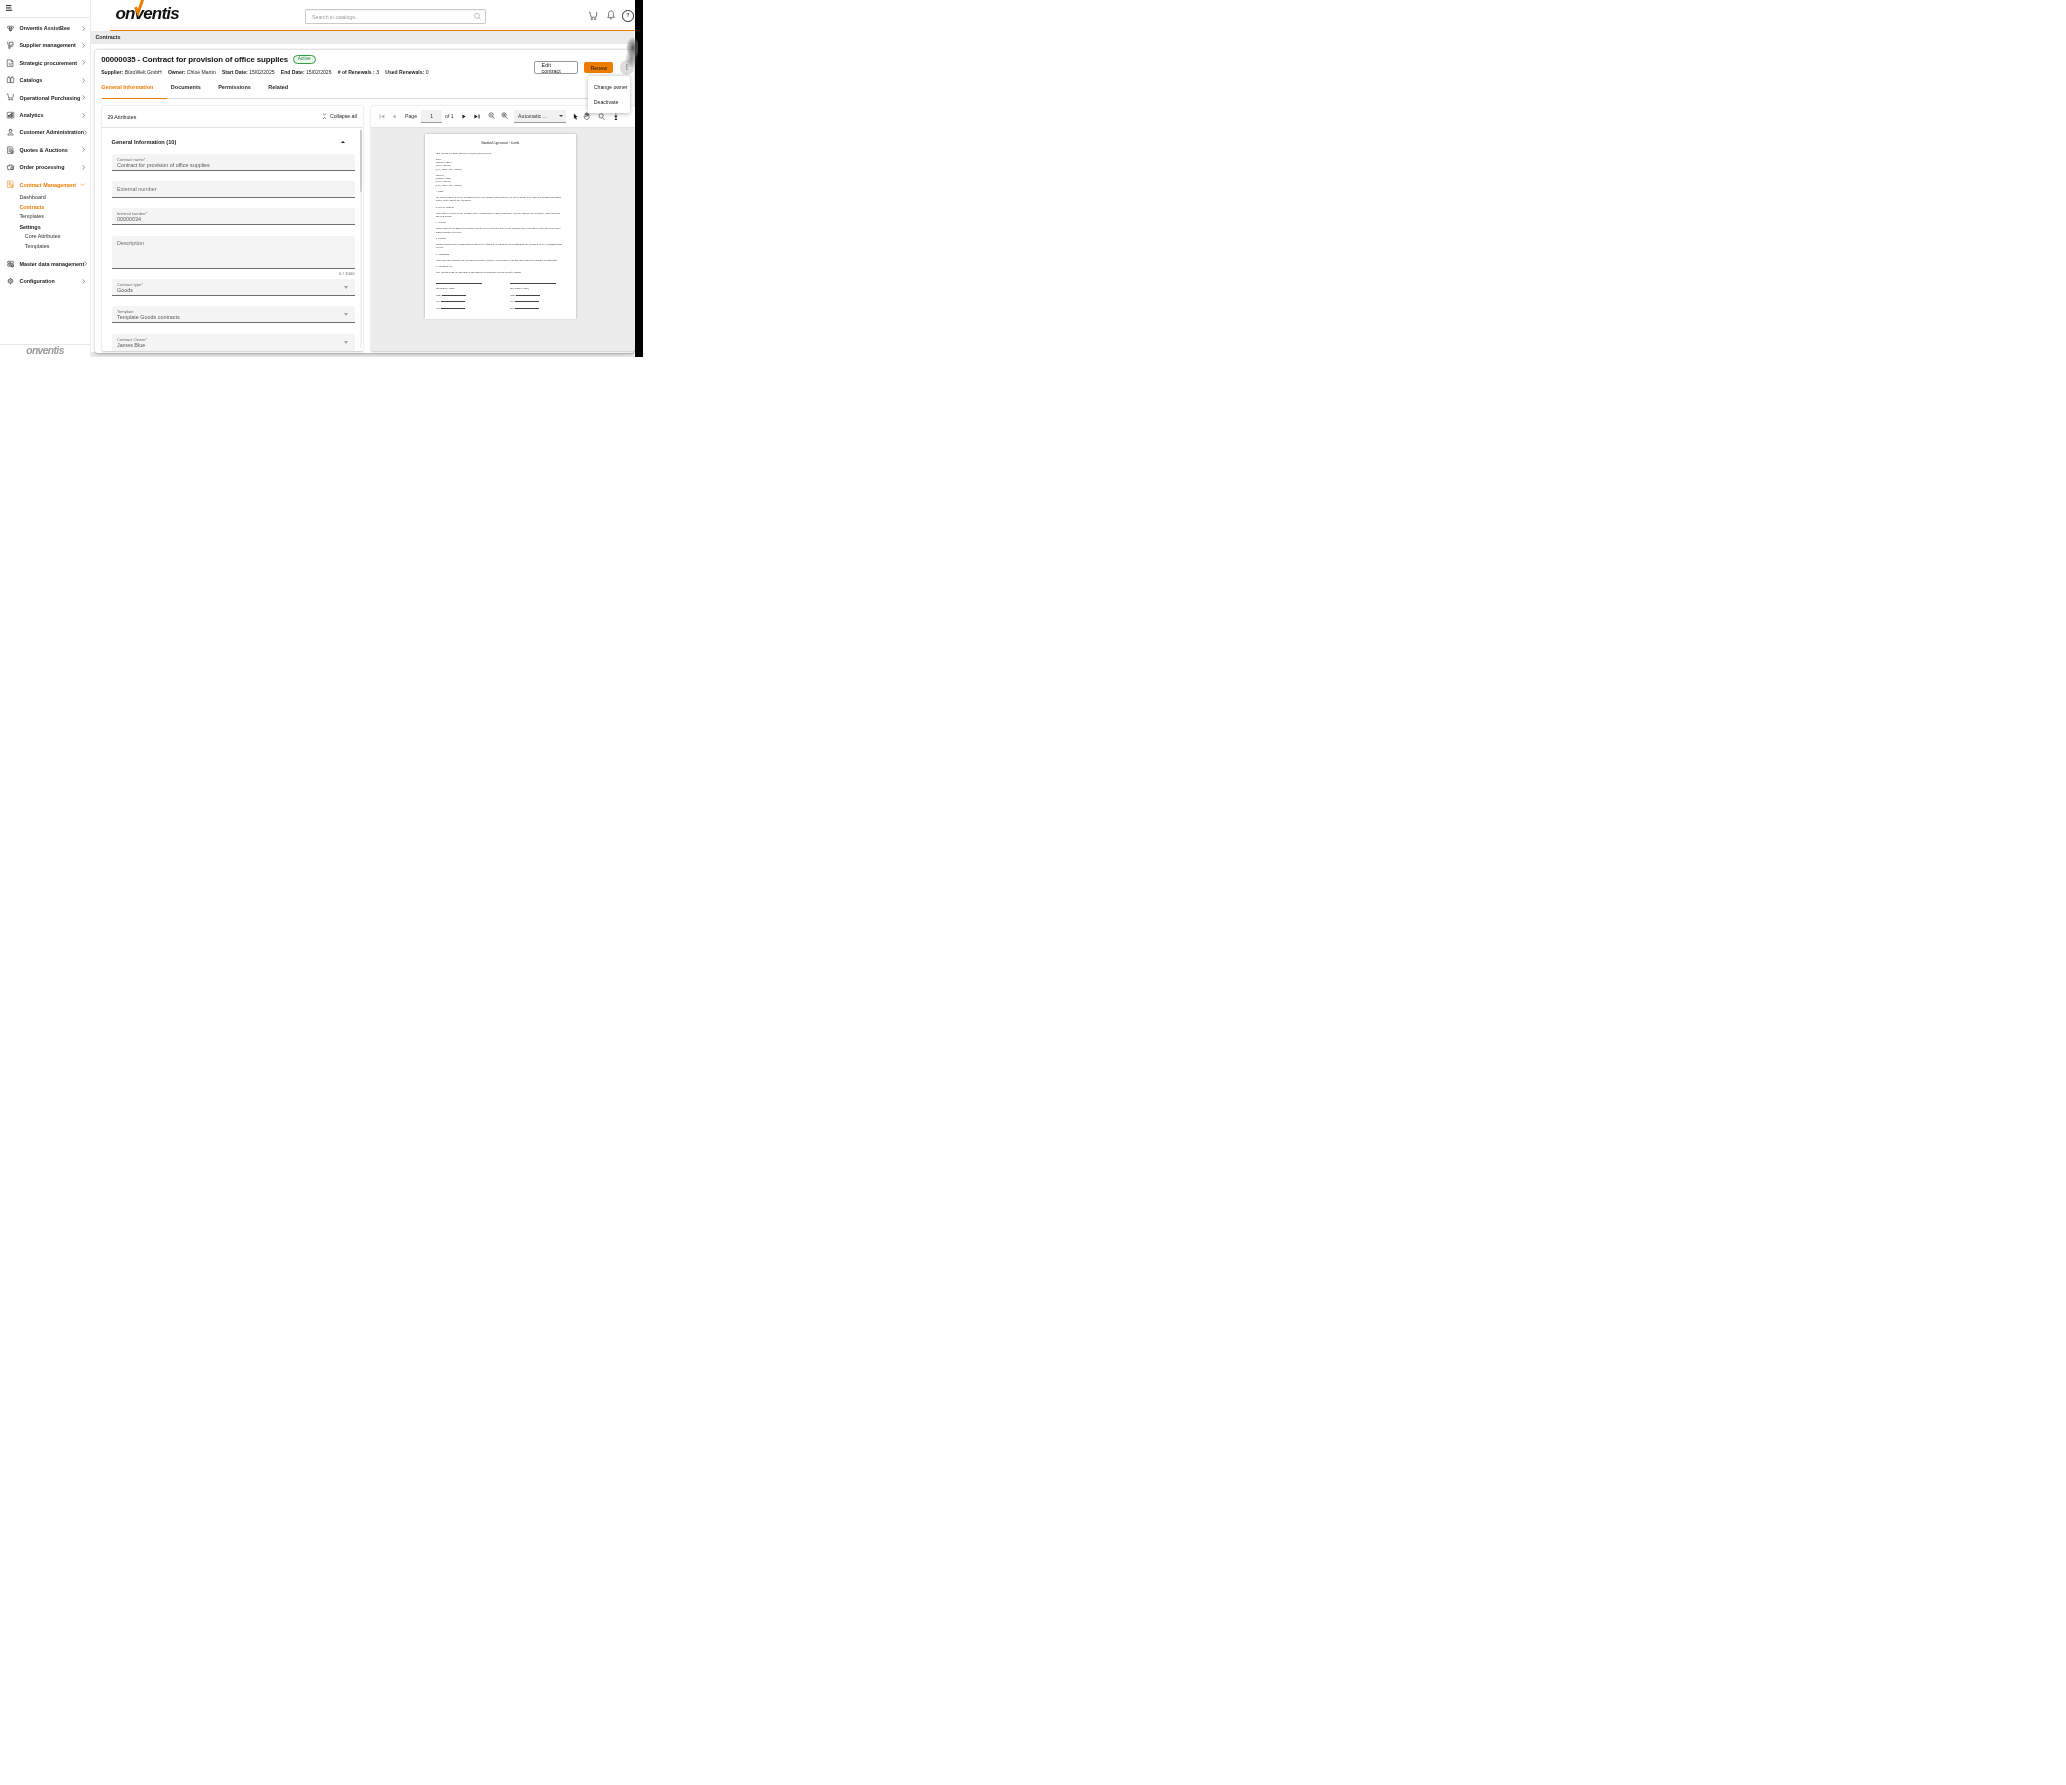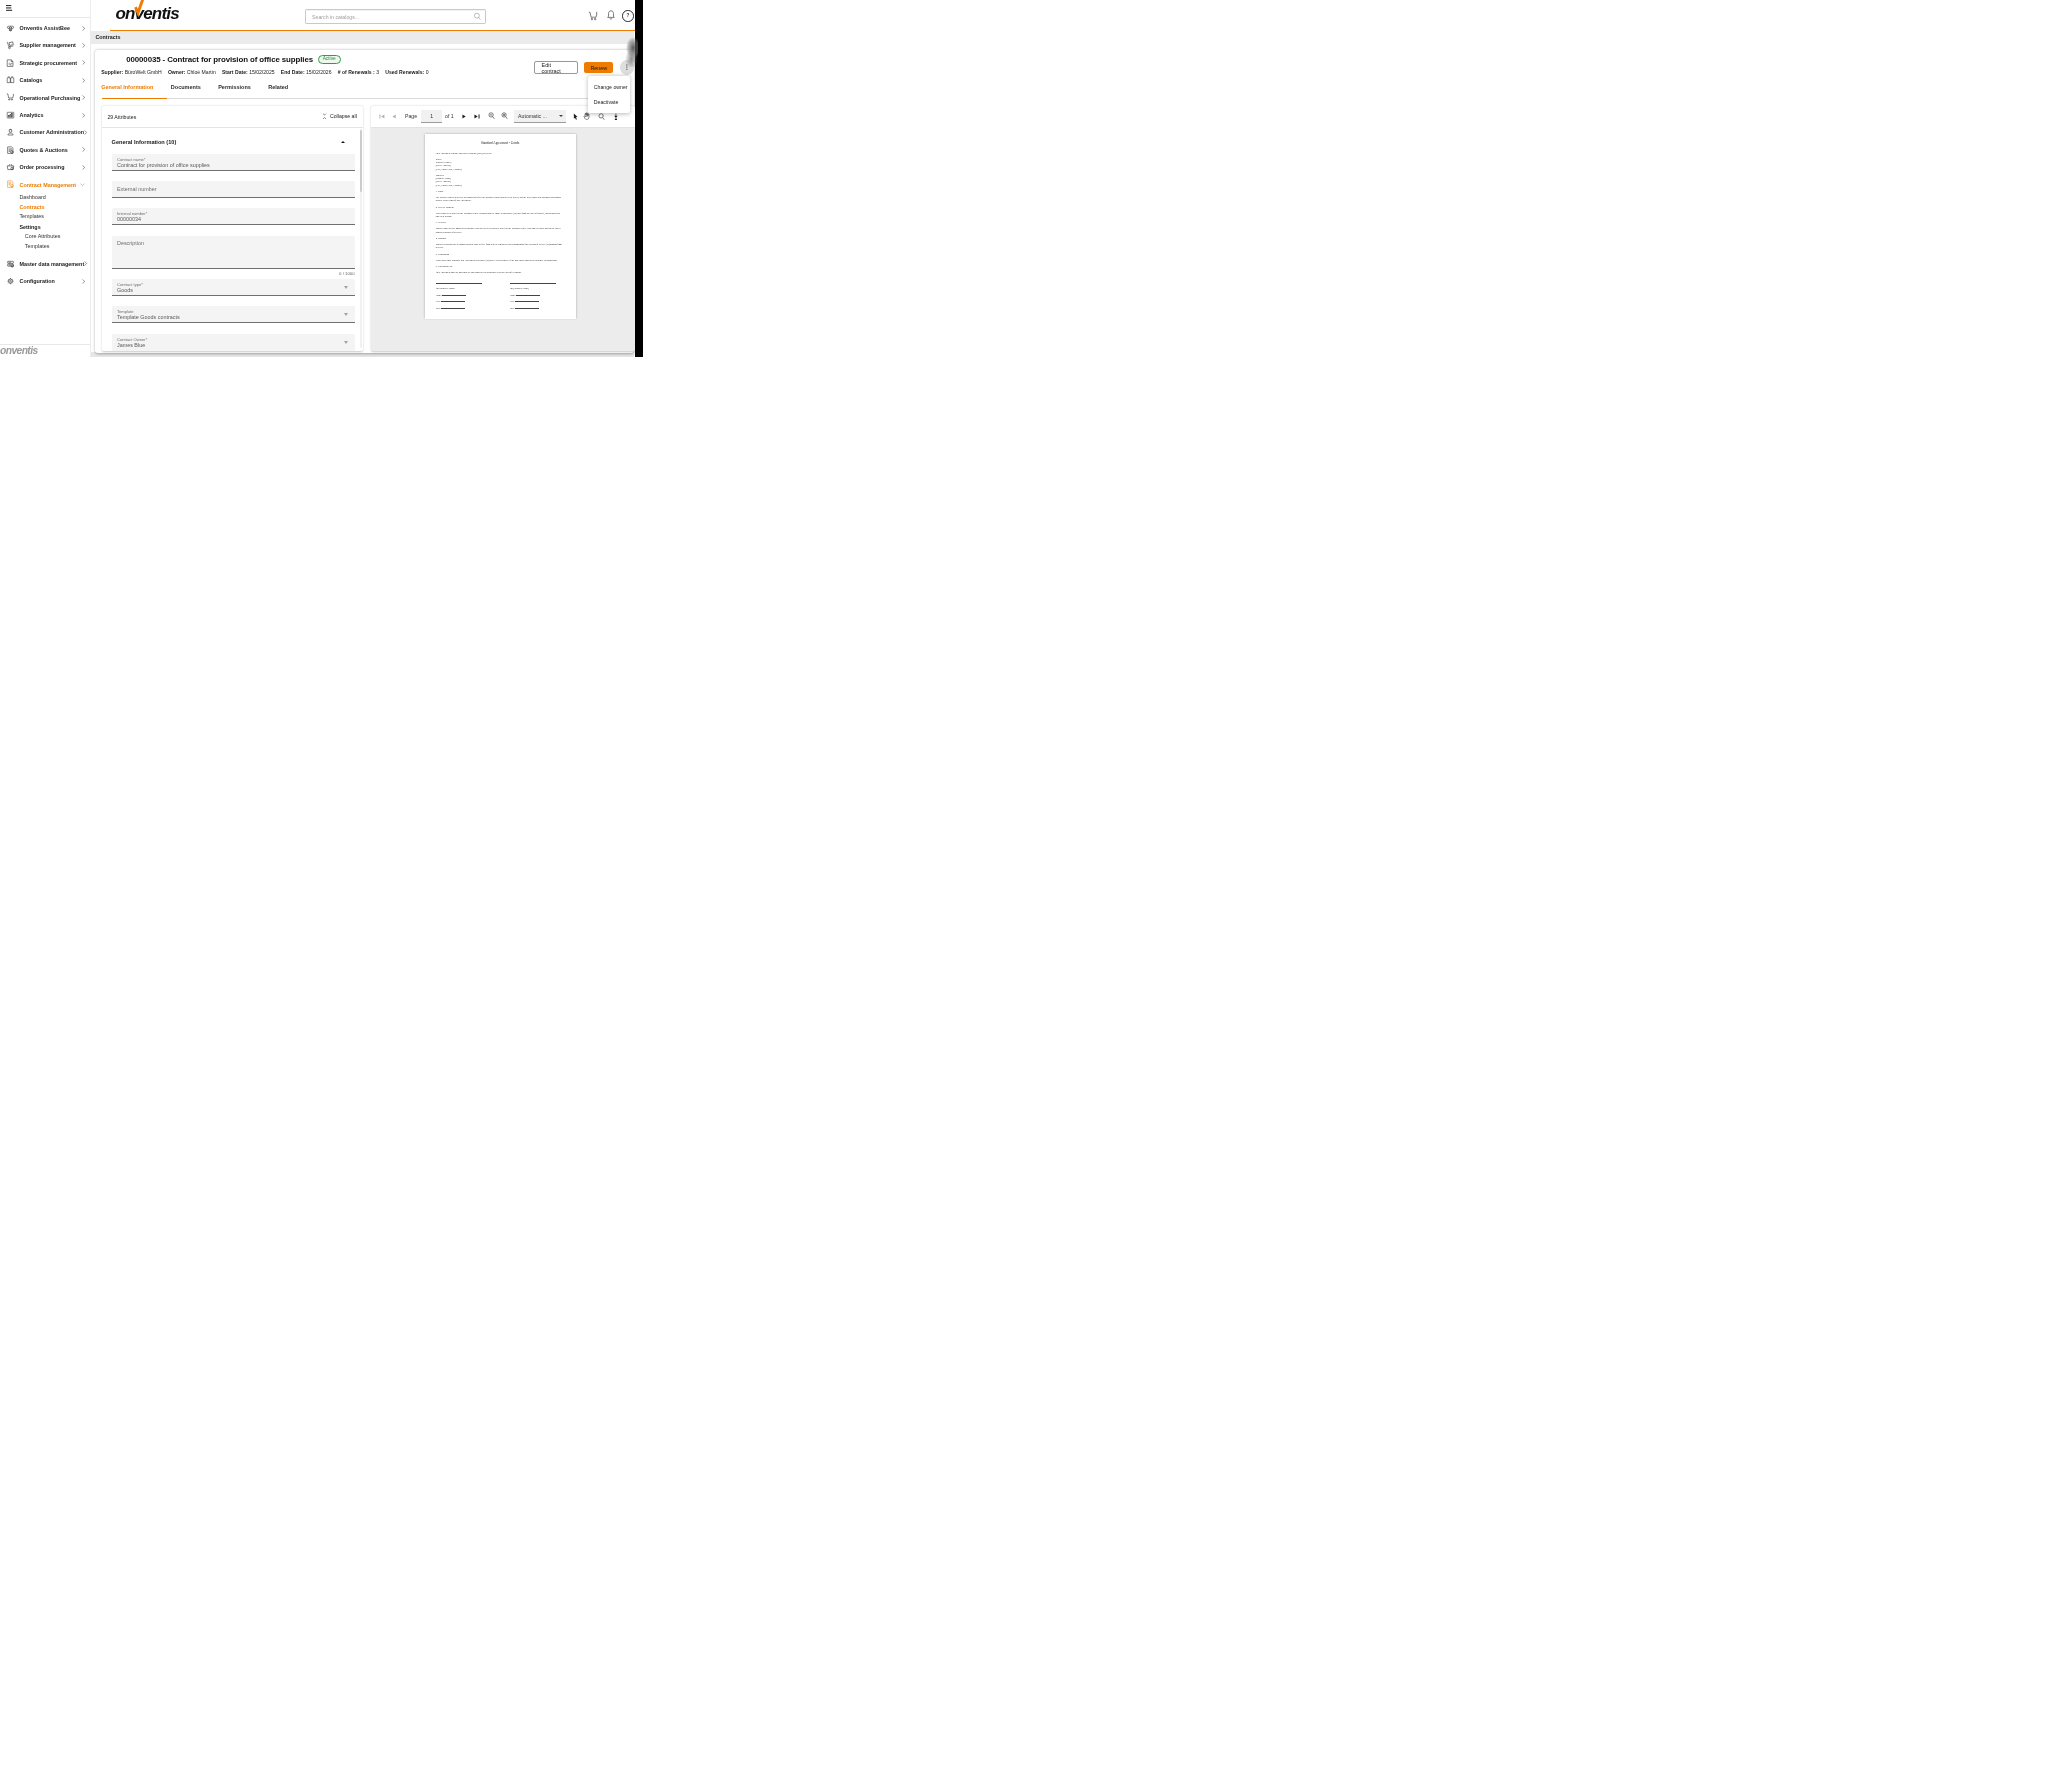--- a/index.html
+++ b/index.html
@@ -13,39 +13,39 @@
   .sb-item{display:flex;align-items:center;height:17.4px;padding:0 5px 0 5.8px;cursor:pointer;}
   .sb-item .ic{width:10px;height:9px;display:flex;align-items:center;justify-content:center;margin-right:3.7px;flex:0 0 10px;}
   .sb-item .lbl{font-size:5.4px;font-weight:700;color:#222;white-space:nowrap;}
   .sb-item .chev{margin-left:auto;color:#3c3c3c;}
   .sb-item.active .lbl{color:#EE7C00;}
   .sb-sub{padding-left:19.4px;}
   .sb-sub .sub-item{font-size:5.4px;color:#333;height:9.5px;line-height:9.5px;cursor:pointer;white-space:nowrap;}
   .sb-sub .sub-item.active{color:#EE7C00;font-weight:700;}
   .sb-sub .sub-item.bold{font-weight:700;color:#222;}
   .sb-sub .sub-item.indent{padding-left:5.4px;}
-  #sb-footer-logo{left:0;top:345px;width:90px;font-style:italic;font-weight:700;font-size:10.3px;letter-spacing:-0.6px;color:#9a9a9a;}
+  #sb-footer-logo{left:0;top:345px;width:90px;text-align:center;font-style:italic;font-weight:700;font-size:10.3px;letter-spacing:-0.6px;color:#9a9a9a;}
   
   #topbar{left:90px;top:0;width:544px;height:30px;background:#fff;border-bottom:0.8px solid #EE7C00;z-index:4;margin-left:20px;}
   #logo{left:5.4px;top:4.1px;font-size:17px;font-weight:700;font-style:italic;letter-spacing:-0.8px;color:#111;line-height:20px;}
   #logo .vwrap{position:relative;display:inline-block;}
   #logo .vwrap svg{position:absolute;left:-1.2px;top:-5.8px;}
   #searchbox{left:195px;top:8.7px;width:179px;height:13.2px;border:0.4px solid #c9c9c9;border-radius:1.2px;background:#fff;box-shadow:inset 0 0.8px 0.8px rgba(0,0,0,0.07);}
   #searchbox input{position:absolute;left:4.1px;top:0;width:157px;height:12.4px;border:0;outline:0;font-size:5.2px;color:#444;background:transparent;font-family:"Liberation Sans",sans-serif;}
   #searchbox input::placeholder{color:#9e9e9e;}
   #searchbox .mag{position:absolute;right:3.3px;top:2.1px;}
   .top-ic{top:10px;width:11.6px;height:11.6px;display:flex;align-items:center;justify-content:center;cursor:pointer;}
   .circ-ic{border:0.7px solid #2b2b2b;border-radius:50%;width:9.5px;height:9.5px;display:flex;align-items:center;justify-content:center;font-size:4.5px;font-weight:700;color:#2b2b2b;}
   
   #crumbbar{left:90px;top:31px;width:544px;height:13.2px;background:#ebebeb;}
   #crumbbar .t{position:absolute;left:5.4px;top:0;line-height:13.2px;font-size:5.4px;font-weight:700;color:#1c1c1c;}
   #pagebg-bottom{left:90px;top:352px;width:544px;height:4.5px;background:#e7e7e7;}
   
   #card{left:95px;top:50px;width:539px;height:303px;background:#fff;border-radius:2.9px;box-shadow:0 0.4px 2.9px rgba(0,0,0,.3);}
-  #ctitle{left:6.2px;top:5px;display:flex;align-items:center;gap:4.5px;margin-left:25px;}
+  #ctitle{left:6.2px;top:5px;display:flex;align-items:center;gap:4.5px;}
   #ctitle .t{font-size:7.9px;font-weight:700;color:#101010;letter-spacing:-0.1px;}
   .badge{border:0.4px solid #2f9e44;background:#edf7ee;color:#2b8a3e;font-size:4.8px;font-weight:500;border-radius:5px;padding:1.2px 4.1px;line-height:1;}
   #cmeta{left:6.2px;top:19px;display:flex;gap:6.2px;font-size:5.1px;color:#222;white-space:nowrap;}
   #cmeta b{font-weight:700;}
   .btn-outline{border:0.6px solid #979797;border-radius:2.1px;background:#fff;color:#1a1a1a;font-size:5.4px;font-weight:500;height:11.6px;padding:0 6.6px;display:flex;align-items:center;cursor:pointer;}
   .btn-orange{border:0;border-radius:2.1px;background:#EE7C00;color:#241703;font-size:5.4px;font-weight:500;height:11.6px;padding:0 6.2px;display:flex;align-items:center;cursor:pointer;}
   #kebab{width:15px;height:15px;border-radius:50%;background:#dedede;display:flex;align-items:center;justify-content:center;cursor:pointer;}
   #kebab .dots{font-size:6.2px;color:#222;letter-spacing:0;line-height:1;font-weight:700;}
   #ctx-menu{left:493px;top:26px;width:42px;background:#fff;border-radius:2.1px;box-shadow:0 0.8px 4.1px rgba(0,0,0,.28);z-index:20;padding:3.3px 0;}
   #ctx-menu .mi{font-size:5.2px;color:#222;padding:4.5px 5.8px;cursor:pointer;white-space:nowrap;}

